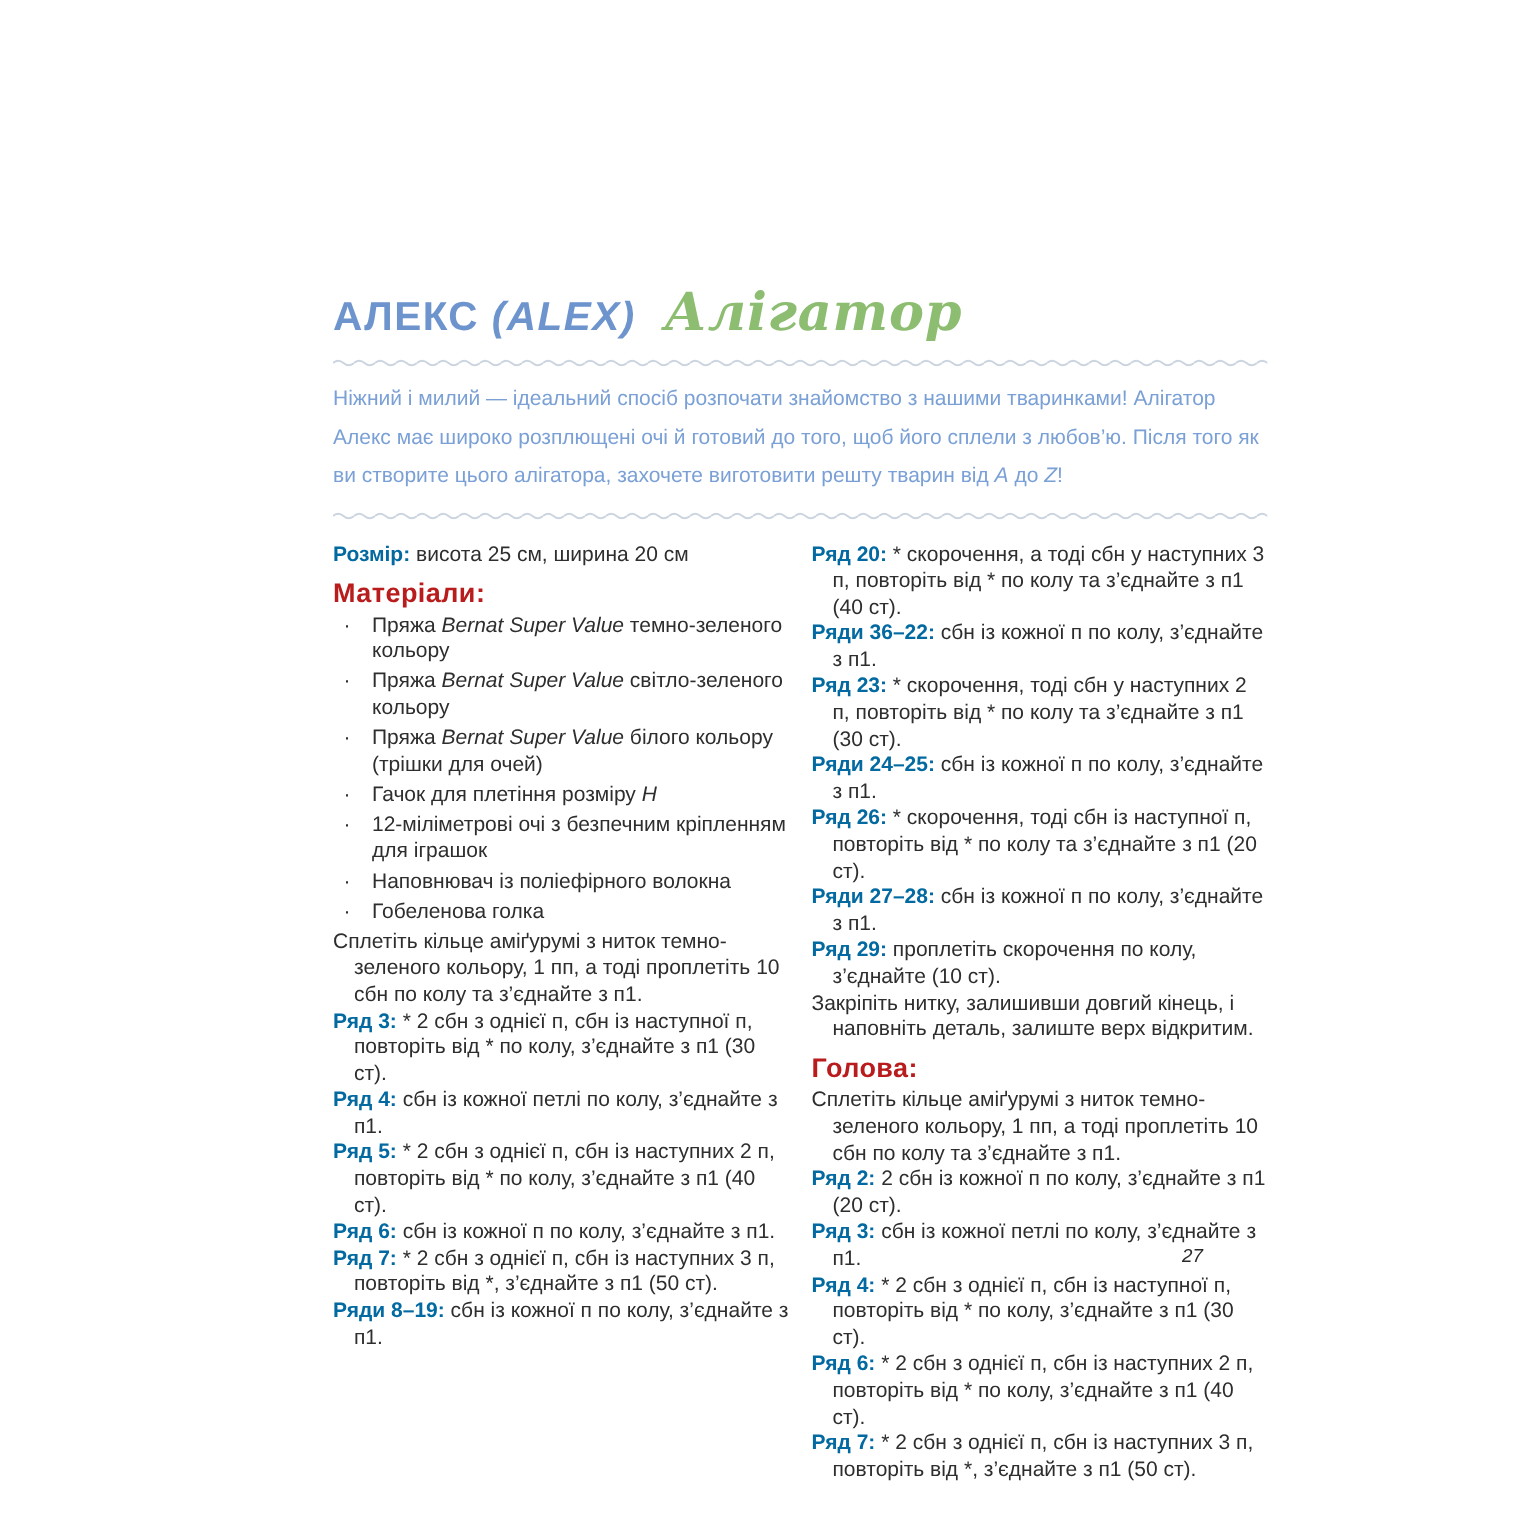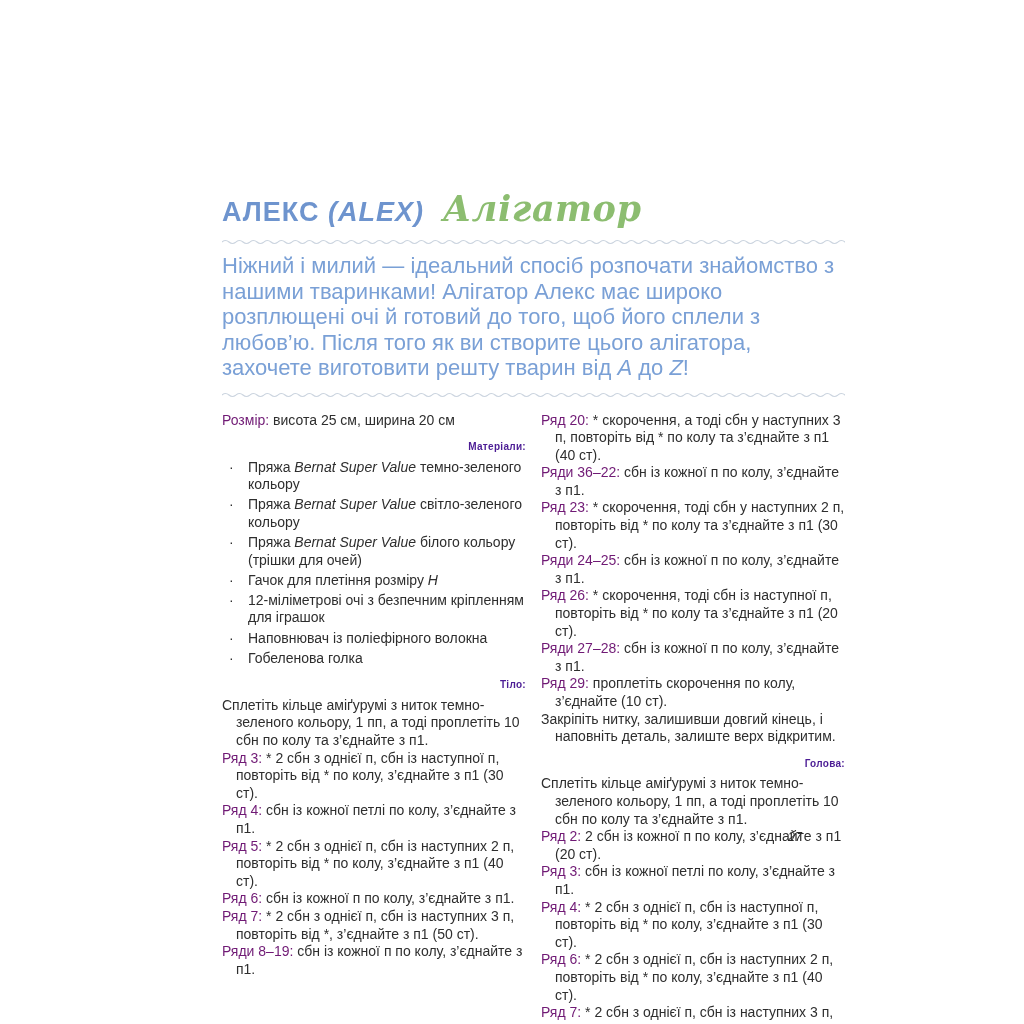--- a/index.html
+++ b/index.html
@@ -41,43 +41,42 @@
     color: #8cbd70;
     font-size: 35px;
     margin-left: 10px;
     letter-spacing: 0.5px;
   }
   
   .divider { display: block; height: 8px; width: 623px; }
   
   .intro {
     color: #7aa0d6;
-    font-size: 22px;
+    font-size: 14px;
     line-height: 25.5px;
     margin: 7px 0 10px 0;
   }
   .intro .it { font-style: italic; }
   
   .columns {
     display: flex;
     gap: 15px;
     margin-top: 13px;
     font-size: 14px;
     line-height: 17.6px;
   }
   .col { width: 304px; }
   .size-line { margin: 0 0 8px 0; }
-  b.lbl { font-weight: normal; color: #701a75; margin-top: 24px; }
+  b.lbl { font-weight: bold; color: #0369a1; margin-top: 24px; }
   .sec-heading {
-    color: #4c1d95;
+    color: #b91c1c;
     font-weight: bold;
-    font-size: 10px;
+    font-size: 18px;
     margin: 9px 0 3px 0;
     letter-spacing: 0.3px;
-    text-align: right;
   }
   ul.materials { list-style: none; margin: 0 0 2px 0; padding: 0; }
   ul.materials li { display: flex; margin: 0 0 2.5px 0; }
   .bullet { flex: none; width: 26px; padding-left: 7px; }
   .it { font-style: italic; }
   p.row, p.note {
     margin: 0;
     padding-left: 14px;
     text-indent: -14px;
   }
@@ -155,21 +154,20 @@
           <li>
               <span class="bullet">·</span>
               <span><span>Наповнювач із поліефірного волокна</span><span class="it"></span><span></span></span>
             </li>
           <li>
               <span class="bullet">·</span>
               <span><span>Гобеленова голка</span><span class="it"></span><span></span></span>
             </li>
         </ul>
 
-        <div class="sec-heading">Тіло:</div>
 
         <p class="row"><b class="lbl"></b><span>Сплетіть кільце аміґурумі з ниток темно-зеленого кольору, 1 пп, а тоді проплетіть 10 сбн по колу та з’єднайте з п1.</span></p>
         <p class="row"><b class="lbl">Ряд 3:</b><span> * 2 сбн з однієї п, сбн із наступної п, повторіть від * по колу, з’єднайте з п1 (30 ст).</span></p>
         <p class="row"><b class="lbl">Ряд 4:</b><span> сбн із кожної петлі по колу, з’єднайте з п1.</span></p>
         <p class="row"><b class="lbl">Ряд 5:</b><span> * 2 сбн з однієї п, сбн із наступних 2 п, повторіть від * по колу, з’єднайте з п1 (40 ст).</span></p>
         <p class="row"><b class="lbl">Ряд 6:</b><span> сбн із кожної п по колу, з’єднайте з п1.</span></p>
         <p class="row"><b class="lbl">Ряд 7:</b><span> * 2 сбн з однієї п, сбн із наступних 3 п, повторіть від *, з’єднайте з п1 (50 ст).</span></p>
         <p class="row"><b class="lbl">Ряди 8–19:</b><span> сбн із кожної п по колу, з’єднайте з п1.</span></p>
       </div>
 

